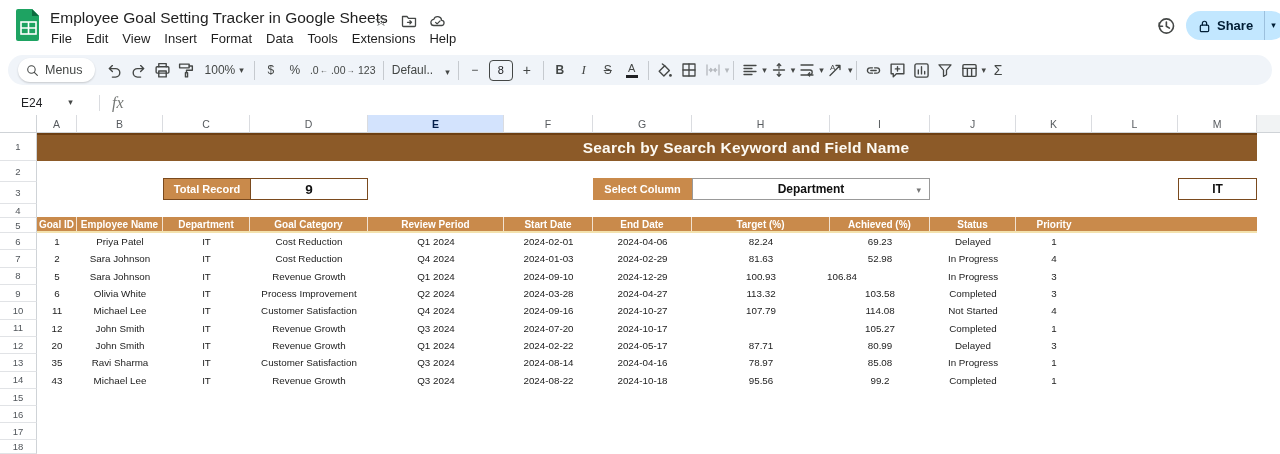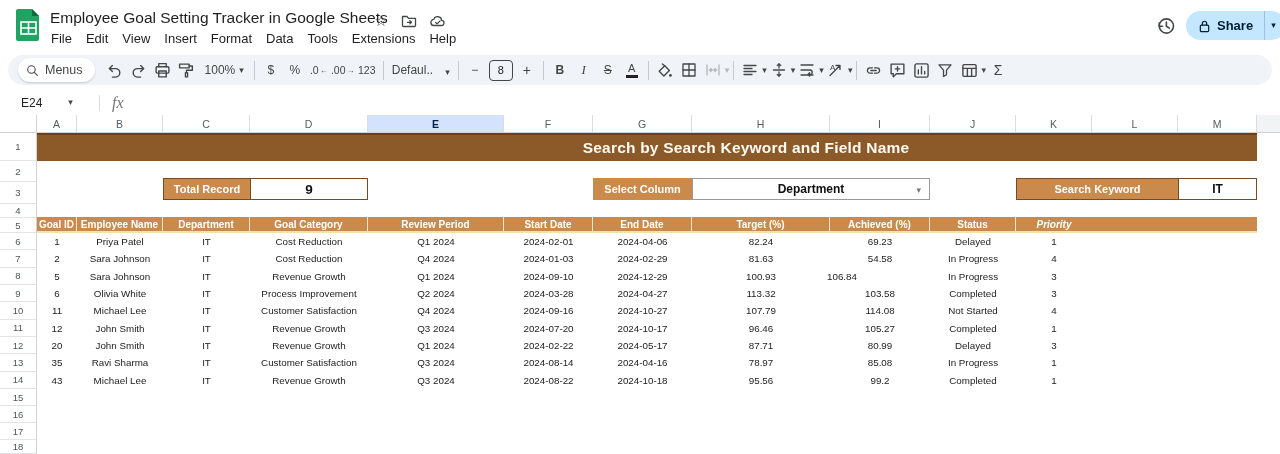--- a/index.html
+++ b/index.html
@@ -80,21 +80,21 @@
   #selcol-label{left:593px;top:178px;width:99px;height:22px;}
   #selcol-value{left:692px;top:178px;width:238px;height:22px;border:1px solid #999;font-weight:600;font-size:12px;position:absolute;}
   #selcol-value .caret{position:absolute;right:8px;top:7px;color:#777;}
   #skw-label{left:1016px;top:178px;width:162px;height:22px;border:1.5px solid var(--control-border,#7a4a1e);border-right:none;}
   #skw-value{left:1178px;top:178px;width:79px;height:22px;border:1.5px solid var(--control-border,#7a4a1e);font-size:12px;}
 
   #thead-bar{left:37px;top:217px;width:1220px;height:16px;background:var(--header-orange,#c98a4b);
              border-bottom:2px solid #f3e2ae;box-sizing:border-box;}
   .th{top:217px;height:14px;display:flex;align-items:center;justify-content:center;color:#fff;
       font-weight:bold;font-size:10px;border-right:1px solid rgba(255,255,255,.75);box-sizing:border-box;white-space:nowrap;}
-  .th.last{border-right:none;font-style:italic;}
+  .th.last{border-right:none;}
   .td{display:flex;align-items:center;justify-content:center;font-size:9.8px;color:#1c1c1c;
       box-sizing:border-box;white-space:nowrap;}
 </style>
 </head>
 <body>
 
 <div id="app" style="--banner-brown: #8C5A28; --header-orange: #C98A4B; --control-border: #7A4A1E; --selected-col: #D3E3FD; --share-bg: #C2E7FF; --logo-green: #1EA362;">
 
   <div id="logo" class="abs">
     <svg width="27" height="34" viewBox="0 0 27 34">
@@ -341,21 +341,20 @@
 
   <div id="total-label" class="abs lbl">Total Record</div>
   <div id="total-value" class="abs valbox">9</div>
 
   <div id="selcol-label" class="abs lbl">Select Column</div>
   <div id="selcol-value" class="abs valbox">
     <span>Department</span>
     <span class="caret">▾</span>
   </div>
 
-  <div id="skw-label" class="abs lbl">Search Keyword</div>
   <div id="skw-value" class="abs valbox">IT</div>
 
   <div id="thead-bar" class="abs"></div>
   <div id="table"></div>
 
 <div class="abs colh" style="left: 37px; width: 40px;">A</div>
     <div class="abs colh" style="left: 77px; width: 86px;">B</div>
     <div class="abs colh" style="left: 163px; width: 87px;">C</div>
     <div class="abs colh" style="left: 250px; width: 118px;">D</div>
     <div class="abs colh sel" style="left: 368px; width: 136px;">E</div>
@@ -409,21 +408,21 @@
     <div class="abs td" style="left: 930px; width: 86px; top: 233px; height: 17.33px;">Delayed</div>
     <div class="abs td" style="left: 1016px; width: 76px; top: 233px; height: 17.33px;">1</div>
     <div class="abs td" style="left: 37px; width: 40px; top: 250.33px; height: 17.33px;">2</div>
     <div class="abs td" style="left: 77px; width: 86px; top: 250.33px; height: 17.33px;">Sara Johnson</div>
     <div class="abs td" style="left: 163px; width: 87px; top: 250.33px; height: 17.33px;">IT</div>
     <div class="abs td" style="left: 250px; width: 118px; top: 250.33px; height: 17.33px;">Cost Reduction</div>
     <div class="abs td" style="left: 368px; width: 136px; top: 250.33px; height: 17.33px;">Q4 2024</div>
     <div class="abs td" style="left: 504px; width: 89px; top: 250.33px; height: 17.33px;">2024-01-03</div>
     <div class="abs td" style="left: 593px; width: 99px; top: 250.33px; height: 17.33px;">2024-02-29</div>
     <div class="abs td" style="left: 692px; width: 138px; top: 250.33px; height: 17.33px;">81.63</div>
-    <div class="abs td" style="left: 830px; width: 100px; top: 250.33px; height: 17.33px;">54.58</div>
+    <div class="abs td" style="left: 830px; width: 100px; top: 250.33px; height: 17.33px;">52.98</div>
     <div class="abs td" style="left: 930px; width: 86px; top: 250.33px; height: 17.33px;">In Progress</div>
     <div class="abs td" style="left: 1016px; width: 76px; top: 250.33px; height: 17.33px;">4</div>
     <div class="abs td" style="left: 37px; width: 40px; top: 267.66px; height: 17.33px;">5</div>
     <div class="abs td" style="left: 77px; width: 86px; top: 267.66px; height: 17.33px;">Sara Johnson</div>
     <div class="abs td" style="left: 163px; width: 87px; top: 267.66px; height: 17.33px;">IT</div>
     <div class="abs td" style="left: 250px; width: 118px; top: 267.66px; height: 17.33px;">Revenue Growth</div>
     <div class="abs td" style="left: 368px; width: 136px; top: 267.66px; height: 17.33px;">Q1 2024</div>
     <div class="abs td" style="left: 504px; width: 89px; top: 267.66px; height: 17.33px;">2024-09-10</div>
     <div class="abs td" style="left: 593px; width: 99px; top: 267.66px; height: 17.33px;">2024-12-29</div>
     <div class="abs td" style="left: 692px; width: 138px; top: 267.66px; height: 17.33px;">100.93</div>
@@ -452,21 +451,20 @@
     <div class="abs td" style="left: 830px; width: 100px; top: 302.32px; height: 17.33px;">114.08</div>
     <div class="abs td" style="left: 930px; width: 86px; top: 302.32px; height: 17.33px;">Not Started</div>
     <div class="abs td" style="left: 1016px; width: 76px; top: 302.32px; height: 17.33px;">4</div>
     <div class="abs td" style="left: 37px; width: 40px; top: 319.65px; height: 17.33px;">12</div>
     <div class="abs td" style="left: 77px; width: 86px; top: 319.65px; height: 17.33px;">John Smith</div>
     <div class="abs td" style="left: 163px; width: 87px; top: 319.65px; height: 17.33px;">IT</div>
     <div class="abs td" style="left: 250px; width: 118px; top: 319.65px; height: 17.33px;">Revenue Growth</div>
     <div class="abs td" style="left: 368px; width: 136px; top: 319.65px; height: 17.33px;">Q3 2024</div>
     <div class="abs td" style="left: 504px; width: 89px; top: 319.65px; height: 17.33px;">2024-07-20</div>
     <div class="abs td" style="left: 593px; width: 99px; top: 319.65px; height: 17.33px;">2024-10-17</div>
-    <div class="abs td" style="left: 692px; width: 138px; top: 319.65px; height: 17.33px;">96.46</div>
     <div class="abs td" style="left: 830px; width: 100px; top: 319.65px; height: 17.33px;">105.27</div>
     <div class="abs td" style="left: 930px; width: 86px; top: 319.65px; height: 17.33px;">Completed</div>
     <div class="abs td" style="left: 1016px; width: 76px; top: 319.65px; height: 17.33px;">1</div>
     <div class="abs td" style="left: 37px; width: 40px; top: 336.98px; height: 17.33px;">20</div>
     <div class="abs td" style="left: 77px; width: 86px; top: 336.98px; height: 17.33px;">John Smith</div>
     <div class="abs td" style="left: 163px; width: 87px; top: 336.98px; height: 17.33px;">IT</div>
     <div class="abs td" style="left: 250px; width: 118px; top: 336.98px; height: 17.33px;">Revenue Growth</div>
     <div class="abs td" style="left: 368px; width: 136px; top: 336.98px; height: 17.33px;">Q1 2024</div>
     <div class="abs td" style="left: 504px; width: 89px; top: 336.98px; height: 17.33px;">2024-02-22</div>
     <div class="abs td" style="left: 593px; width: 99px; top: 336.98px; height: 17.33px;">2024-05-17</div>

